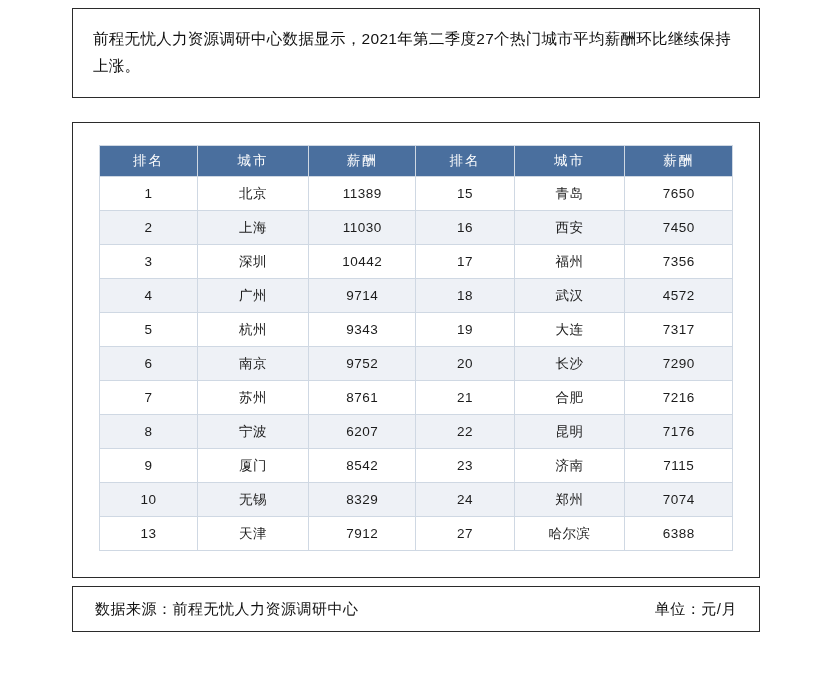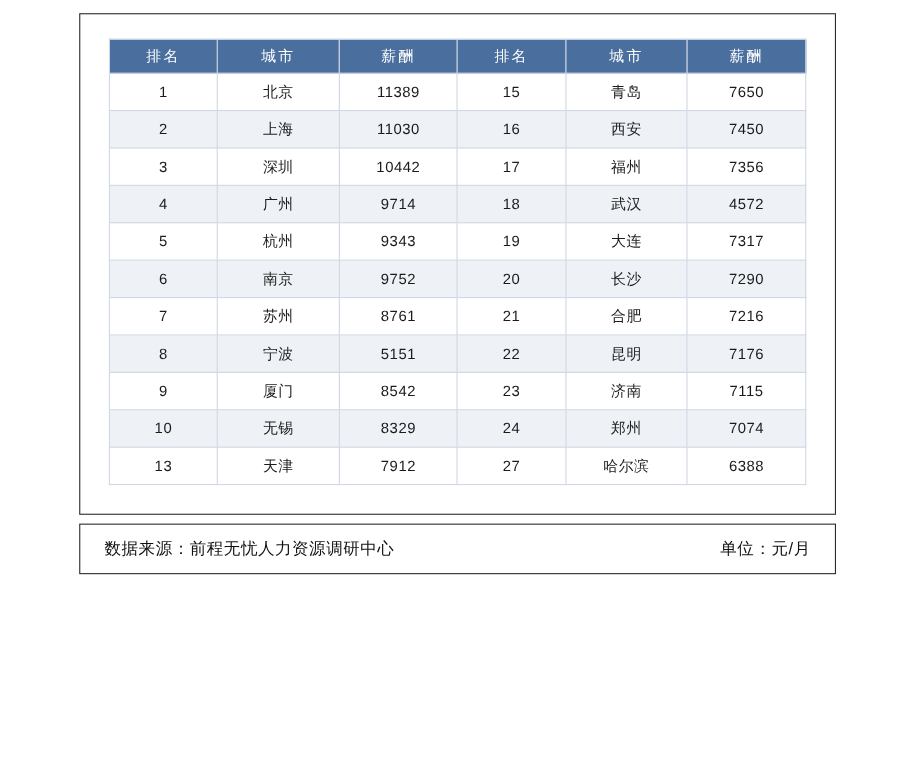--- a/index.html
+++ b/index.html
@@ -31,21 +31,21 @@
   .note-text {
     font-size: 15.5px;
     line-height: 1.75;
     letter-spacing: 0.3px;
     color: #111;
   }
   
   .table-box {
     border: 1px solid #2b2b2b;
     box-sizing: border-box;
-    margin-top: 4px;
+    margin-top: 24px;
     padding: 22px 26px 26px 26px;
     background: #fff;
   }
   table.salary {
     border-collapse: collapse;
     width: 100%;
     table-layout: fixed;
   }
   table.salary th {
     background: #4a6f9e;
@@ -98,20 +98,23 @@
     font-size: 15px;
     letter-spacing: 0.5px;
     color: #111;
   }
 </style>
 </head>
 <body>
 
 <div class="page">
 
+  <div class="note-box">
+    <div class="note-text">前程无忧人力资源调研中心数据显示，2021年第二季度27个热门城市平均薪酬环比继续保持上涨。</div>
+  </div>
 
   <div class="table-box">
     <table class="salary">
       <colgroup>
         <col class="c-rank">
           <col class="c-city">
           <col class="c-pay">
         <col class="c-rank">
           <col class="c-city">
           <col class="c-pay">
@@ -179,21 +182,21 @@
             <td class="">7</td>
             <td class="city">苏州</td>
             <td class="">8761</td>
             <td class="">21</td>
             <td class="city">合肥</td>
             <td class="">7216</td>
           </tr>
           <tr class="even">
             <td class="">8</td>
             <td class="city">宁波</td>
-            <td class="">5151</td>
+            <td class="">6207</td>
             <td class="">22</td>
             <td class="city">昆明</td>
             <td class="">7176</td>
           </tr>
           <tr class="odd">
             <td class="">9</td>
             <td class="city">厦门</td>
             <td class="">8542</td>
             <td class="">23</td>
             <td class="city">济南</td>

